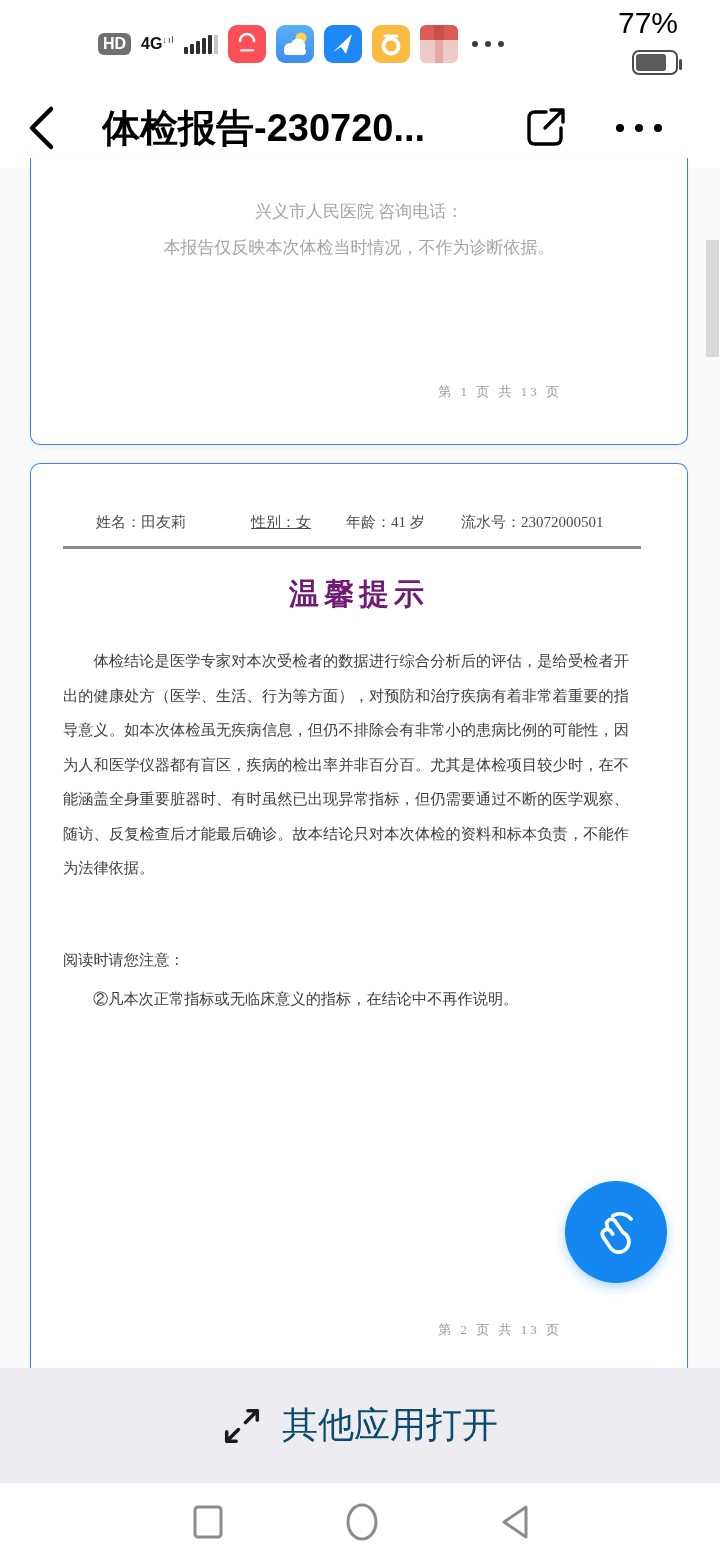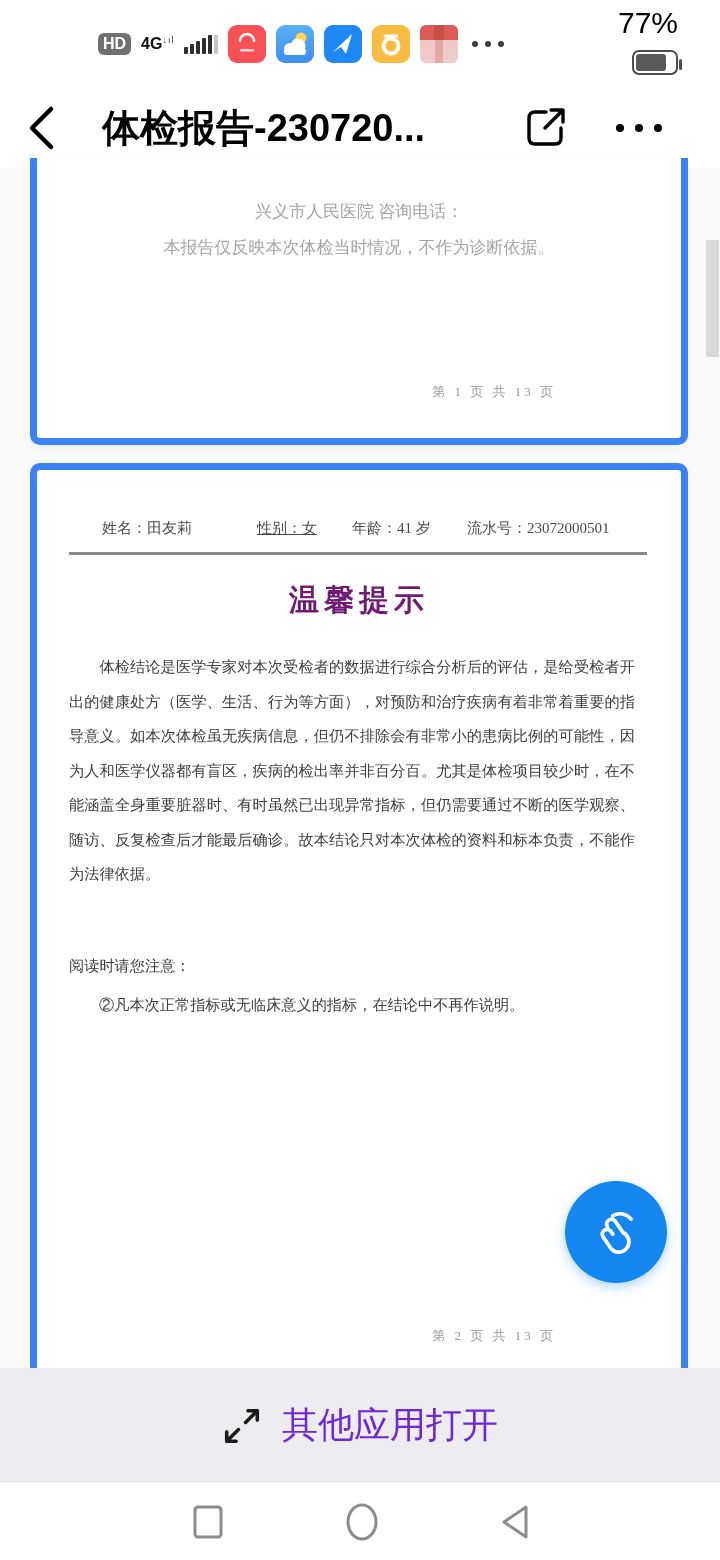--- a/index.html
+++ b/index.html
@@ -35,21 +35,21 @@
   .title-bar{ position:absolute; top:88px; left:0; width:720px; height:80px; background:#fff;
     display:flex; align-items:center; }
   .back-btn{ width:80px; display:flex; justify-content:center; }
   .doc-title{ font-size:38px; font-weight:700; color:#000; width:400px; margin-left:22px;
     white-space:nowrap; overflow:hidden; }
   .share-btn{ margin-left:18px; }
   .more-btn{ margin-left:46px; display:flex; gap:11px; }
   .more-btn i{ width:8px; height:8px; border-radius:50%; background:#000; }
   
   .viewer{ position:absolute; top:168px; left:0; width:720px; height:1200px; background:#fafafa; }
-  .page{ position:absolute; left:30px; width:658px; background:#fff; border:7px solid #3b82f6;
+  .page{ position:absolute; left:30px; width:658px; background:#fff; border:1px solid #3b82f6;
     box-shadow:0 2px 6px rgba(0,0,0,0.05); font-family:"Liberation Serif","DejaVu Serif",serif; }
   .page1{ top:-10px; height:287px; border-radius:0 0 10px 10px; border-top:none; }
   .page2{ top:295px; height:906px; border-radius:10px 10px 0 0; border-bottom:none; }
   .p1-line{ position:absolute; left:0; width:100%; text-align:center; color:#a5a5a5; font-size:17px; }
   .p1-l1{ top:42px; }
   .p1-l2{ top:78px; }
   .page-footer{ position:absolute; right:125px; font-size:13px; color:#9a9a9a; letter-spacing:3px; }
   .p1-footer{ top:225px; }
   .p2-footer{ top:857px; }
   .info-row{ position:absolute; top:49px; left:0; width:100%; font-size:15px; color:#4b4b4b; }
@@ -63,21 +63,21 @@
   .p2-notice-title{ position:absolute; top:455px; left:32px; font-size:15.2px; color:#3d3d3d;margin-top:31px; }
   .p2-notice{ position:absolute; left:62px; width:540px; font-size:15.2px; color:#3d3d3d; white-space:nowrap; }
   .p2-n1{ top:493px; } .p2-n2{ top:525px; }
   .scrollbar{ position:absolute; top:72px; right:1px; width:13px; height:117px; background:#d9d9d9; }
   
   .fab{ position:absolute; left:565px; top:1181px; width:102px; height:102px; border-radius:50%;
     display:flex; align-items:center; justify-content:center; box-shadow:0 4px 12px rgba(20,134,240,0.35); }
   
   .open-bar{ position:absolute; top:1368px; left:0; width:720px; height:115px; background:#ededf1;
     display:flex; align-items:center; justify-content:center; gap:20px; }
-  .open-bar .label{ font-size:36px; color:#6d28d9; }
+  .open-bar .label{ font-size:36px; color:#0c4a6e; }
   
   .nav-bar{ position:absolute; top:1483px; left:0; width:720px; height:77px; background:#fff;
     display:flex; align-items:center; }
   .nav-btn{ position:absolute; top:0; height:77px; display:flex; align-items:center; justify-content:center; width:80px; }
   .nav-recents{ left:168px; } .nav-home{ left:322px; } .nav-back{ left:475px; }
 </style>
 </head>
 <body>
 
 <div class="status-bar">

